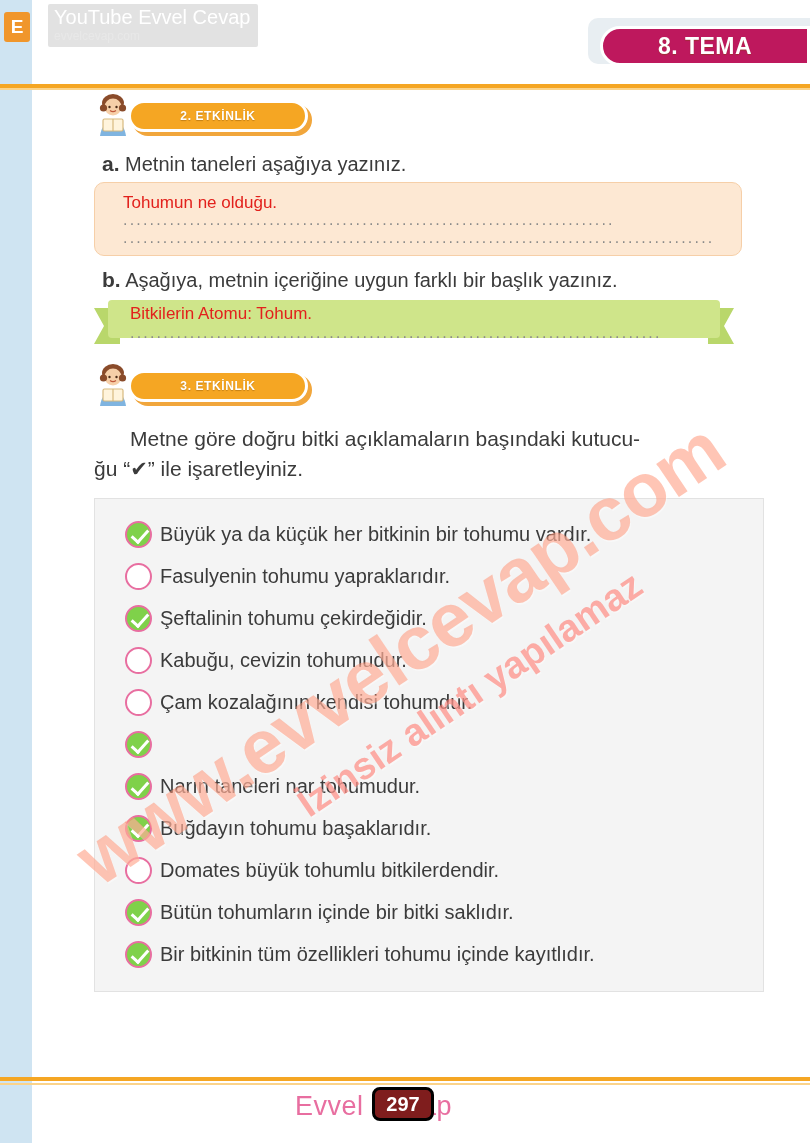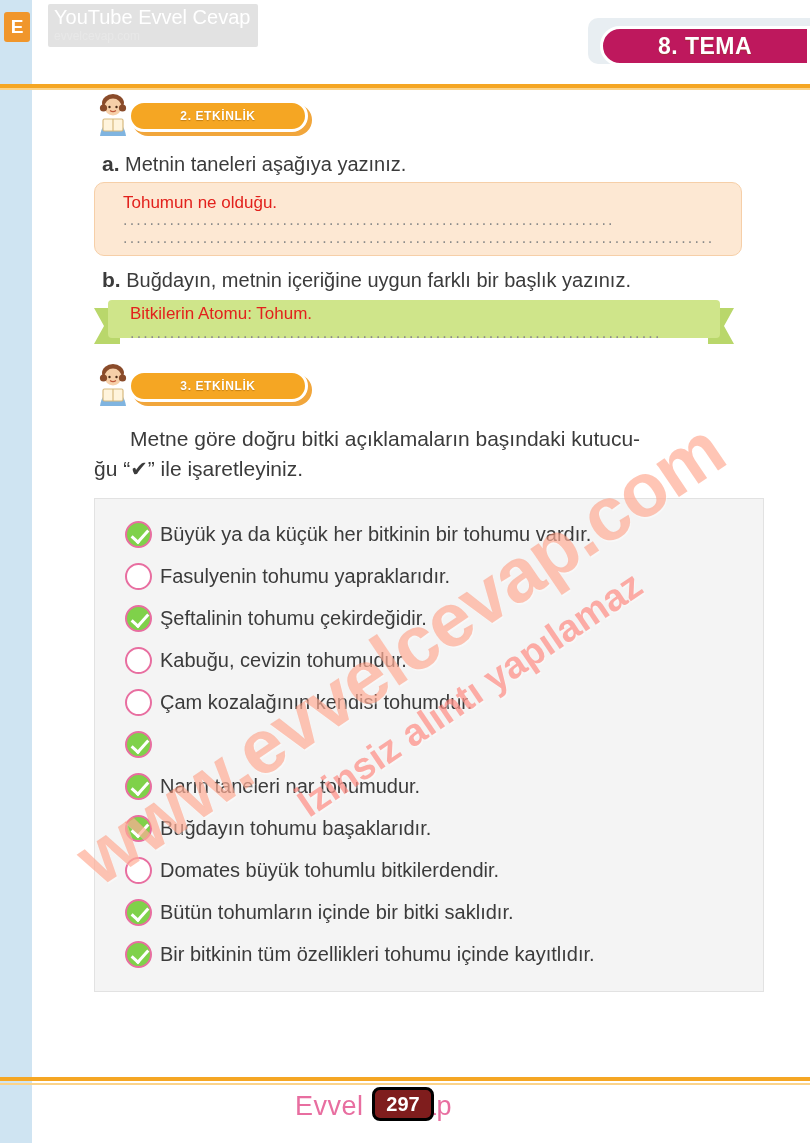--- a/index.html
+++ b/index.html
@@ -402,21 +402,21 @@
         <span class="hand">Tohumun ne olduğu.</span>
         <span class="dots">..........................................................................</span>
       </div>
       <div>
         <span class="dots">.........................................................................................</span>
       </div>
     </div>
 
     <div class="q">
       <b>b.</b>
-      <span>Buğdayın, metnin içeriğine uygun farklı bir başlık yazınız.</span>
+      <span>Aşağıya, metnin içeriğine uygun farklı bir başlık yazınız.</span>
     </div>
 
     <div class="ribbon">
       <div class="tail-l"></div>
       <div class="tail-r"></div>
       <div class="band"></div>
       <div class="txt">
         <span class="hand">Bitkilerin Atomu: Tohum.</span>
         <span class="dots">................................................................................</span>
       </div>

